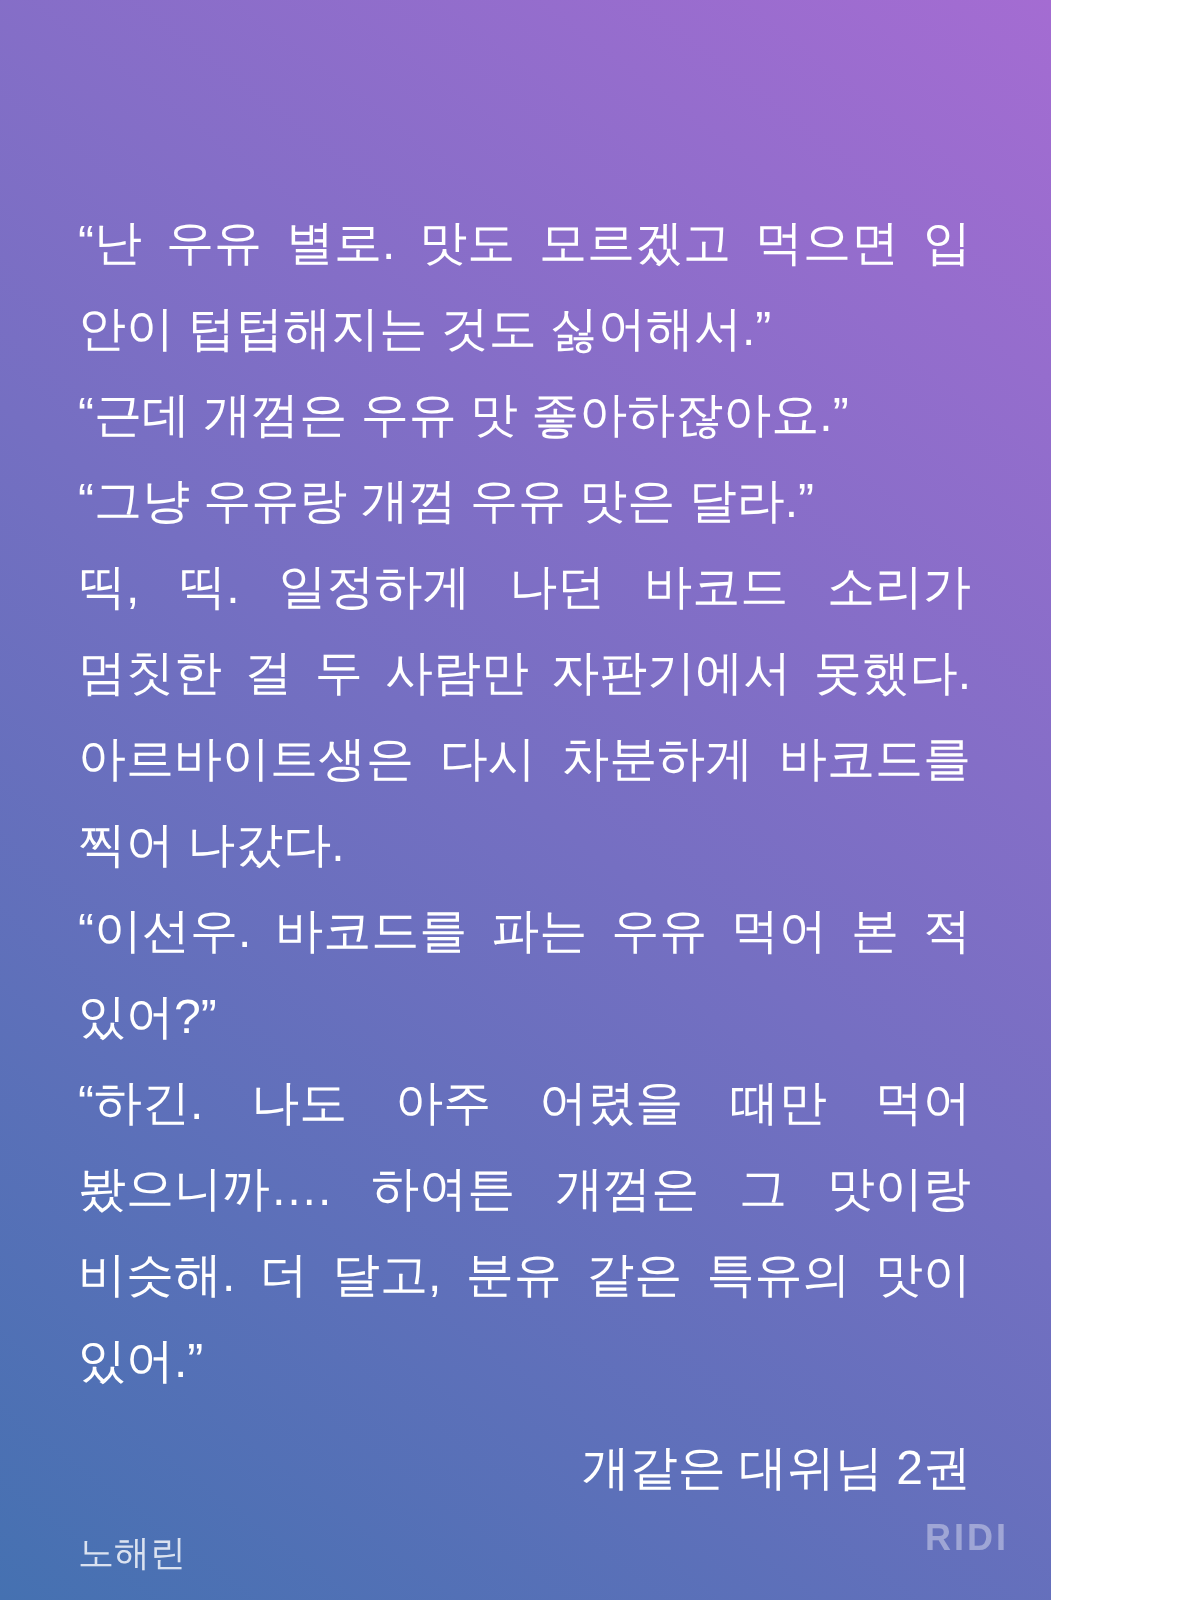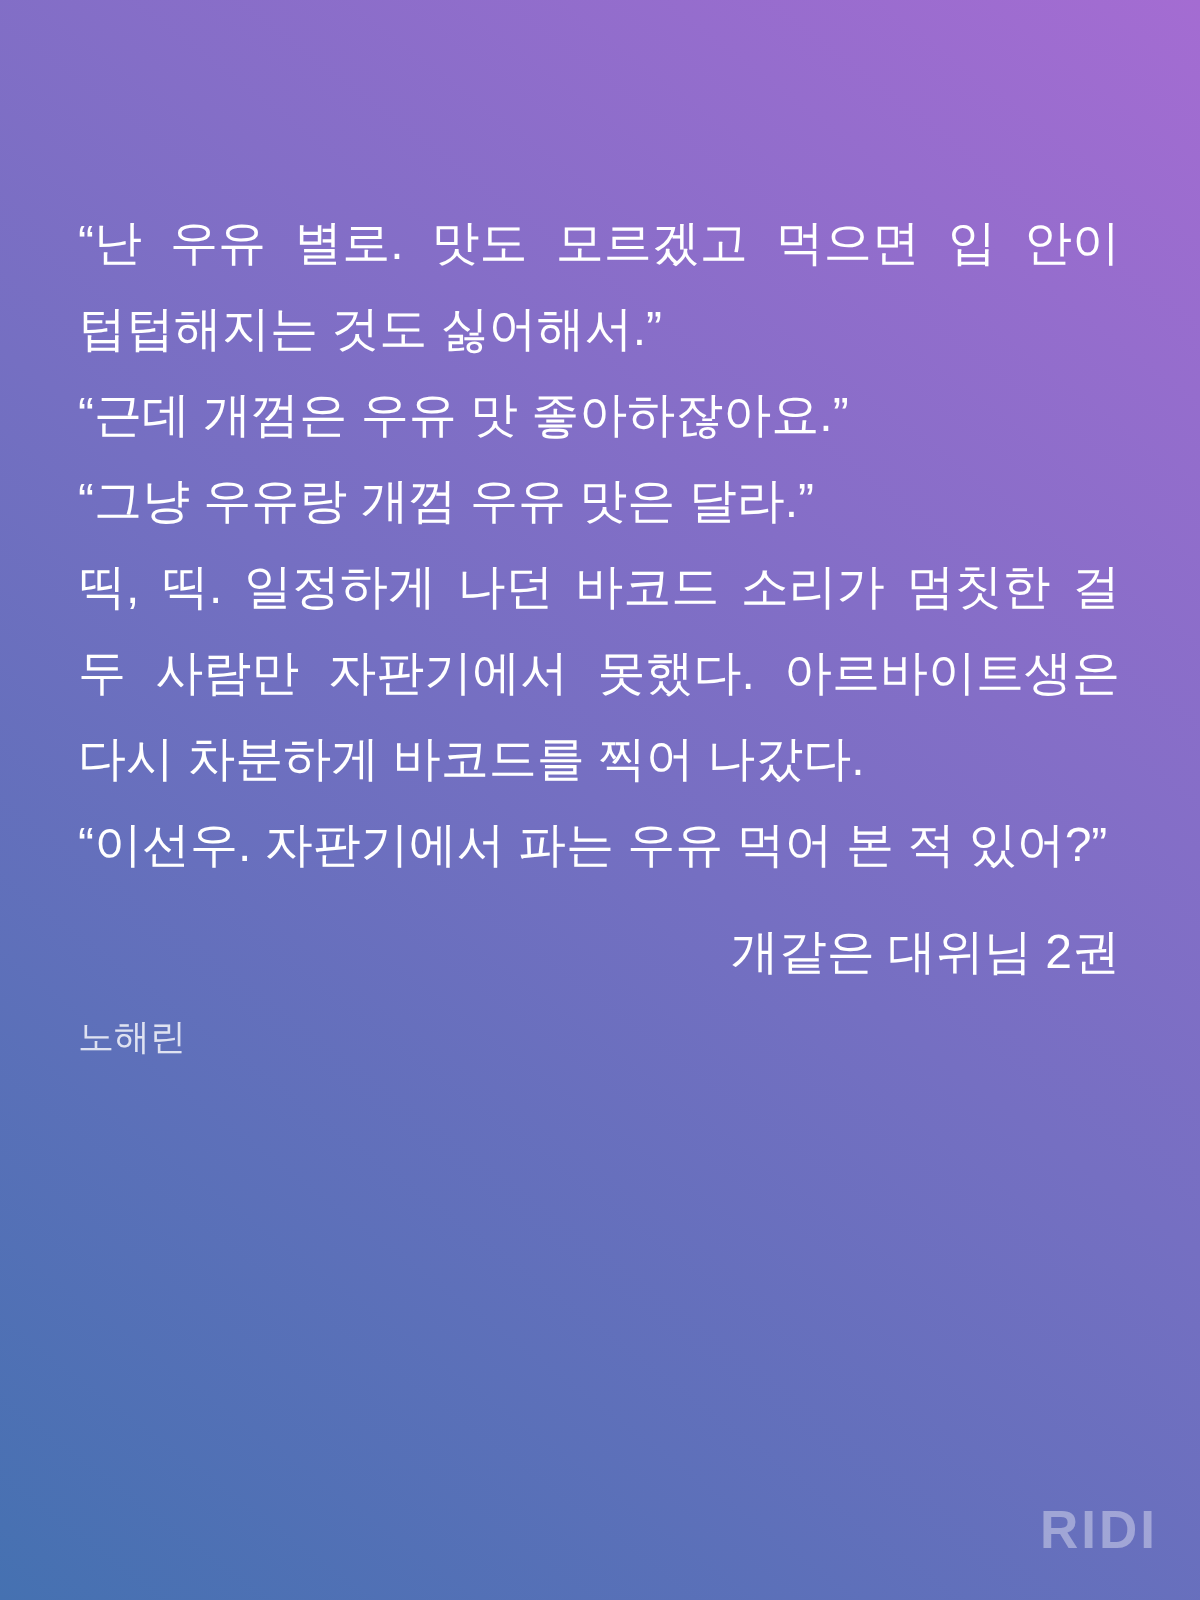--- a/index.html
+++ b/index.html
@@ -7,21 +7,21 @@
     padding: 0;
   }
   body {
     width: 1200px;
     height: 1600px;
     overflow: hidden;
     font-family: "Liberation Sans", "DejaVu Sans", sans-serif;
   }
   .card {
     position: relative;
-    width: 1200px;
+    width: 1051px;
     height: 1600px;
     box-sizing: border-box;
     padding: 200px 80px 0 78px;
     background: linear-gradient(217deg, #a46cd2 0%, #756fc2 50%, #4571b1 100%);
   }
   .quote p {
     margin: 0;
     color: #ffffff;
     font-size: 48px;
     line-height: 86px;
@@ -45,35 +45,36 @@
     color: rgba(255, 255, 255, 0.8);
     font-size: 36px;
     line-height: 72px;
     font-weight: 400;
   }
   .brand {
     position: absolute;
     right: 42px;
     bottom: 44px;
     color: rgba(255, 255, 255, 0.38);
-    font-size: 53px;
+    font-size: 36px;
     font-weight: 800;
     letter-spacing: 3px;
     line-height: 1;
   }
 </style>
 </head>
 <body>
 
 <div class="card">
   <div class="quote">
     <p>“난 우유 별로. 맛도 모르겠고 먹으면 입 안이 텁텁해지는 것도 싫어해서.”</p>
     <p>“근데 개껌은 우유 맛 좋아하잖아요.”</p>
     <p>“그냥 우유랑 개껌 우유 맛은 달라.”</p>
     <p>띡, 띡. 일정하게 나던 바코드 소리가 멈칫한 걸 두 사람만 자판기에서 못했다. 아르바이트생은 다시 차분하게 바코드를 찍어 나갔다.</p>
-    <p>“이선우. 자판기에서 파는 우유 먹어 본 적 있어?”</p>
+    <p>“이선우. 바코드를 파는 우유 먹어 본 적 있어?”</p>
+    <p>“하긴. 나도 아주 어렸을 때만 먹어 봤으니까…. 하여튼 개껌은 그 맛이랑 비슷해. 더 달고, 분유 같은 특유의 맛이 있어.”</p>
   </div>
   <div class="footer">
     <div class="book-title">개같은 대위님 2권</div>
     <div class="book-author">노해린</div>
   </div>
   <div class="brand">RIDI</div>
 </div>
 
 </body></html>

